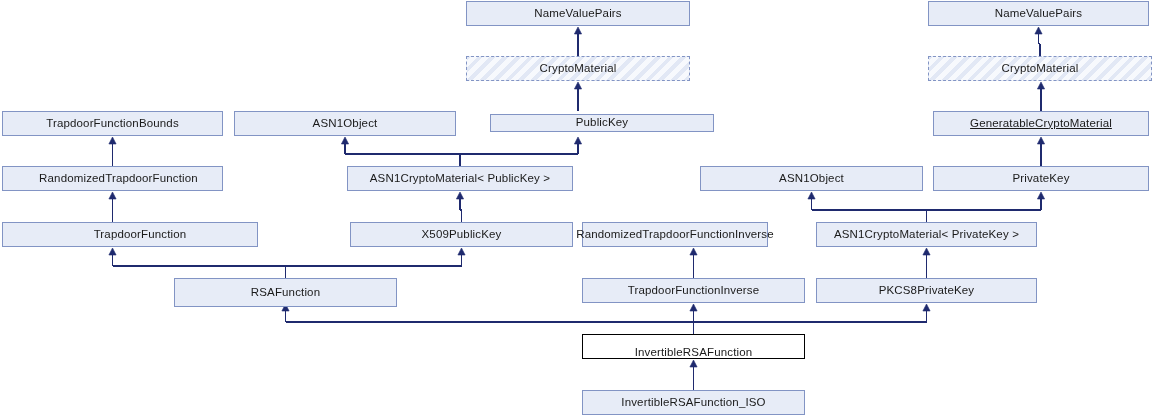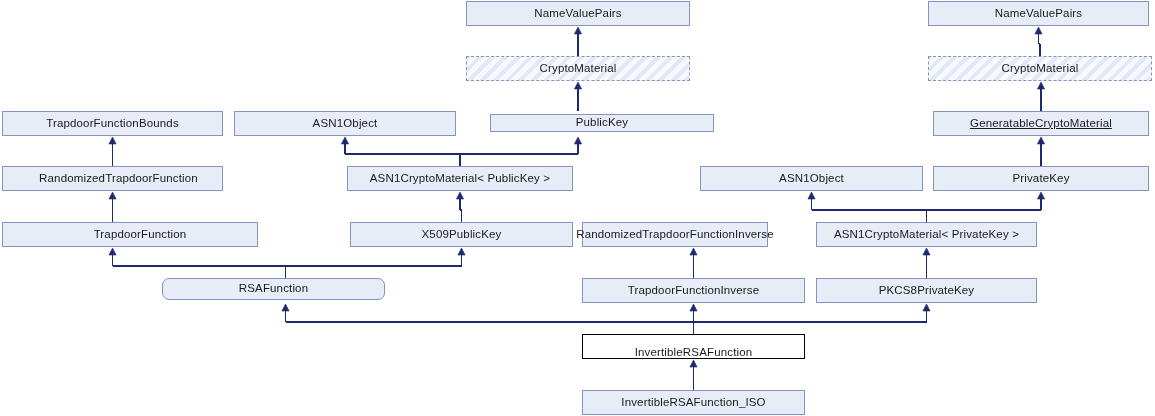--- a/index.html
+++ b/index.html
@@ -174,21 +174,21 @@
       </div>
       <div class="node plain" style="left: 350px; top: 222px; width: 223px; height: 25px;">
         <span class="label">X509PublicKey</span>
       </div>
       <div class="node plain" style="left: 582px; top: 222px; width: 186px; height: 25px;">
         <span class="label">RandomizedTrapdoorFunctionInverse</span>
       </div>
       <div class="node plain" style="left: 816px; top: 222px; width: 221px; height: 25px;">
         <span class="label">ASN1CryptoMaterial&lt; PrivateKey &gt;</span>
       </div>
-      <div class="node plain" style="left: 162px; top: 278px; width: 223px; height: 22px; border-radius: 7px;">
+      <div class="node plain" style="left: 174px; top: 278px; width: 223px; height: 29px;">
         <span class="label">RSAFunction</span>
       </div>
       <div class="node plain" style="left: 582px; top: 278px; width: 223px; height: 25px; text-align: right;">
         <span class="label">TrapdoorFunctionInverse</span>
       </div>
       <div class="node plain" style="left: 816px; top: 278px; width: 221px; height: 25px;">
         <span class="label">PKCS8PrivateKey</span>
       </div>
       <div class="node current" style="left: 582px; top: 334px; width: 223px; height: 25px;">
         <span class="label">InvertibleRSAFunction</span>

